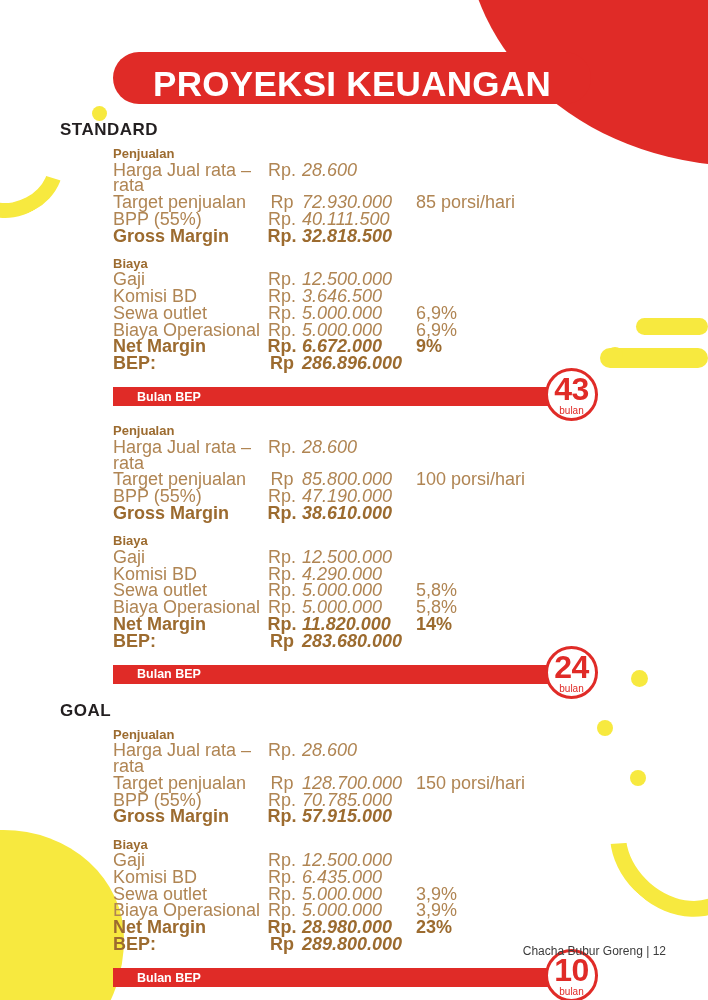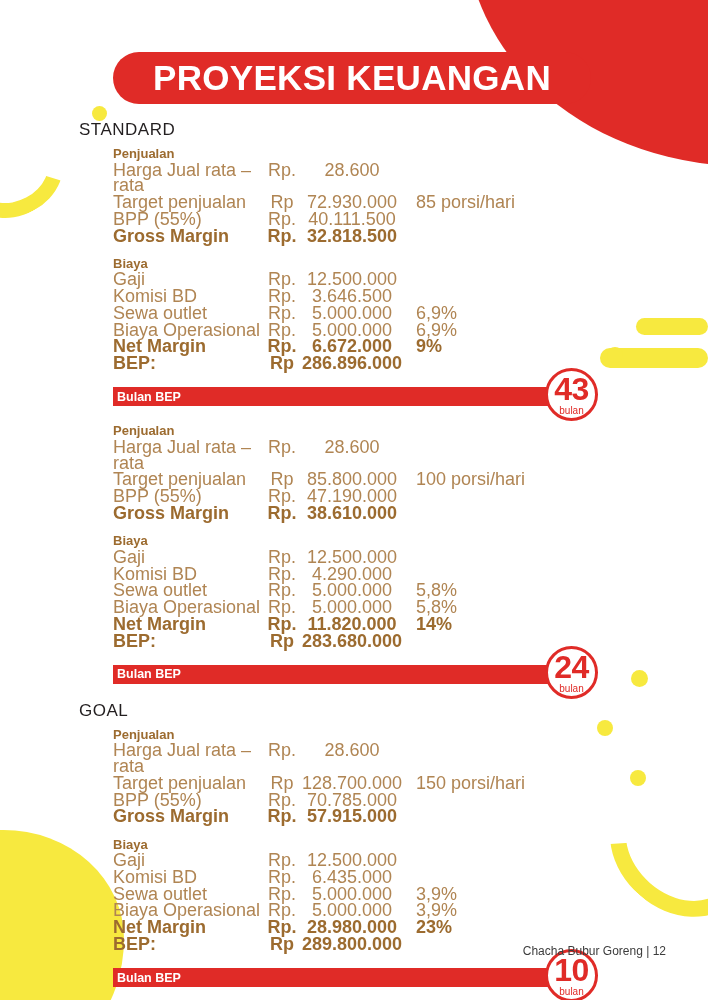--- a/index.html
+++ b/index.html
@@ -73,21 +73,21 @@
     border-radius:48% 52% 46% 54% / 50% 46% 54% 50%;
   }
 
   
   #title-pill {
     position:absolute;
     left:113px; top:52px;
     width:478px; height:52px;
     background:#E02B27;
     border-radius:26px;
-    display:flex; align-items:center; justify-content:center;
+    display:flex; align-items:flex-end; justify-content:center;
   }
   #title-pill .title-text {
     color:#ffffff;
     font-size:35px;
     font-weight:bold;
     letter-spacing:0.3px;
     white-space:nowrap;
   }
 
   
@@ -95,23 +95,23 @@
     position:absolute;
     left:0; top:120px;
     width:708px;
   }
 
   .scenario { position:relative; }
 
   .scenario-title {
     color:#231f20;
     font-size:17px;
-    font-weight:normal;
+    font-weight:bold;
     letter-spacing:0.5px;
-    padding-left:79px;
+    padding-left:60px;
     margin-bottom:6px;
   }
 
   .group-label {
     color:#9C6B2F;
     font-size:13px;
     font-weight:bold;
     padding-left:113px;
     margin-bottom:1px;
   }
@@ -123,41 +123,41 @@
     align-items:baseline;
     font-size:18px;
     color:#B08553;
     line-height:15.6px;
     padding:0.6px 0;
   }
   .row.bold { color:#9C6B2F; font-weight:bold; }
 
   .c-label  { width:262px; padding-left:113px; }
   .c-cur    { width:40px; text-align:center; }
-  .c-amt    { width:100px; text-align:center; }
+  .c-amt    { width:100px; text-align:left;font-style:italic; }
   .c-note   { padding-left:14px; white-space:nowrap; }
 
   
   .bep-bar-wrap {
     position:relative;
     height:34px;
     margin-top:9px;
   }
   .bep-bar {
     position:absolute;
     left:113px; top:6px;
     width:466px; height:19px;
     background:#E02B27;
     display:flex; align-items:center;
   }
   .bep-bar .bep-label {
     color:#ffffff;
     font-size:12.5px;
     font-weight:bold;
-    padding-left:4px;
+    padding-left:24px;
   }
   .bep-badge {
     position:absolute;
     left:545px; top:-13px;
     width:53px; height:53px;
     border:3px solid #E02B27;
     border-radius:50%;
     background:#ffffff;
     display:flex;
     flex-direction:column;

